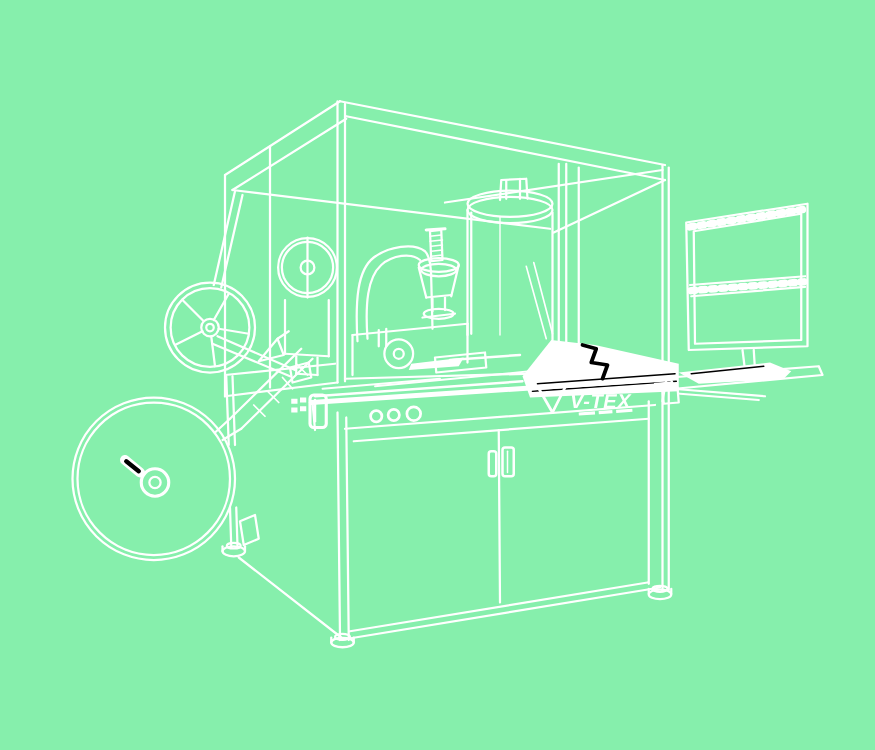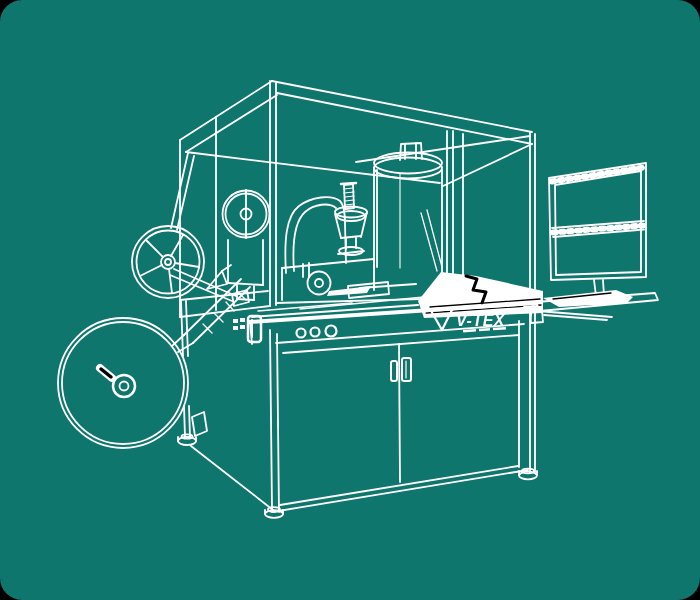--- a/index.html
+++ b/index.html
@@ -7,21 +7,21 @@
   svg{display:block;}
   .brand-text{
     font-family:"Liberation Sans",sans-serif;
     font-weight:bold;font-style:italic;
     font-size:16px;letter-spacing:.5px;fill:#fff;
   }
 </style>
 </head>
 <body style="background: rgb(0, 0, 0);">
 
-<div class="stage" style="background: #0f766e; border-radius: 22px;">
+<div class="stage" style="background: #86efac;">
 <svg width="700" height="600" viewBox="0 0 700 600">
   <g stroke="#fff" stroke-width="1.8" fill="none" stroke-linecap="round" stroke-linejoin="round">
 
     <g>
       <line x1="272" y1="81" x2="180" y2="140"></line>
       <line x1="272" y1="81" x2="532" y2="132"></line>
       <line x1="277" y1="95" x2="186" y2="152"></line>
       <line x1="277" y1="93" x2="532" y2="144"></line>
       <line x1="186" y1="152" x2="440" y2="183"></line>
       <line x1="532" y1="144" x2="443" y2="186"></line>

